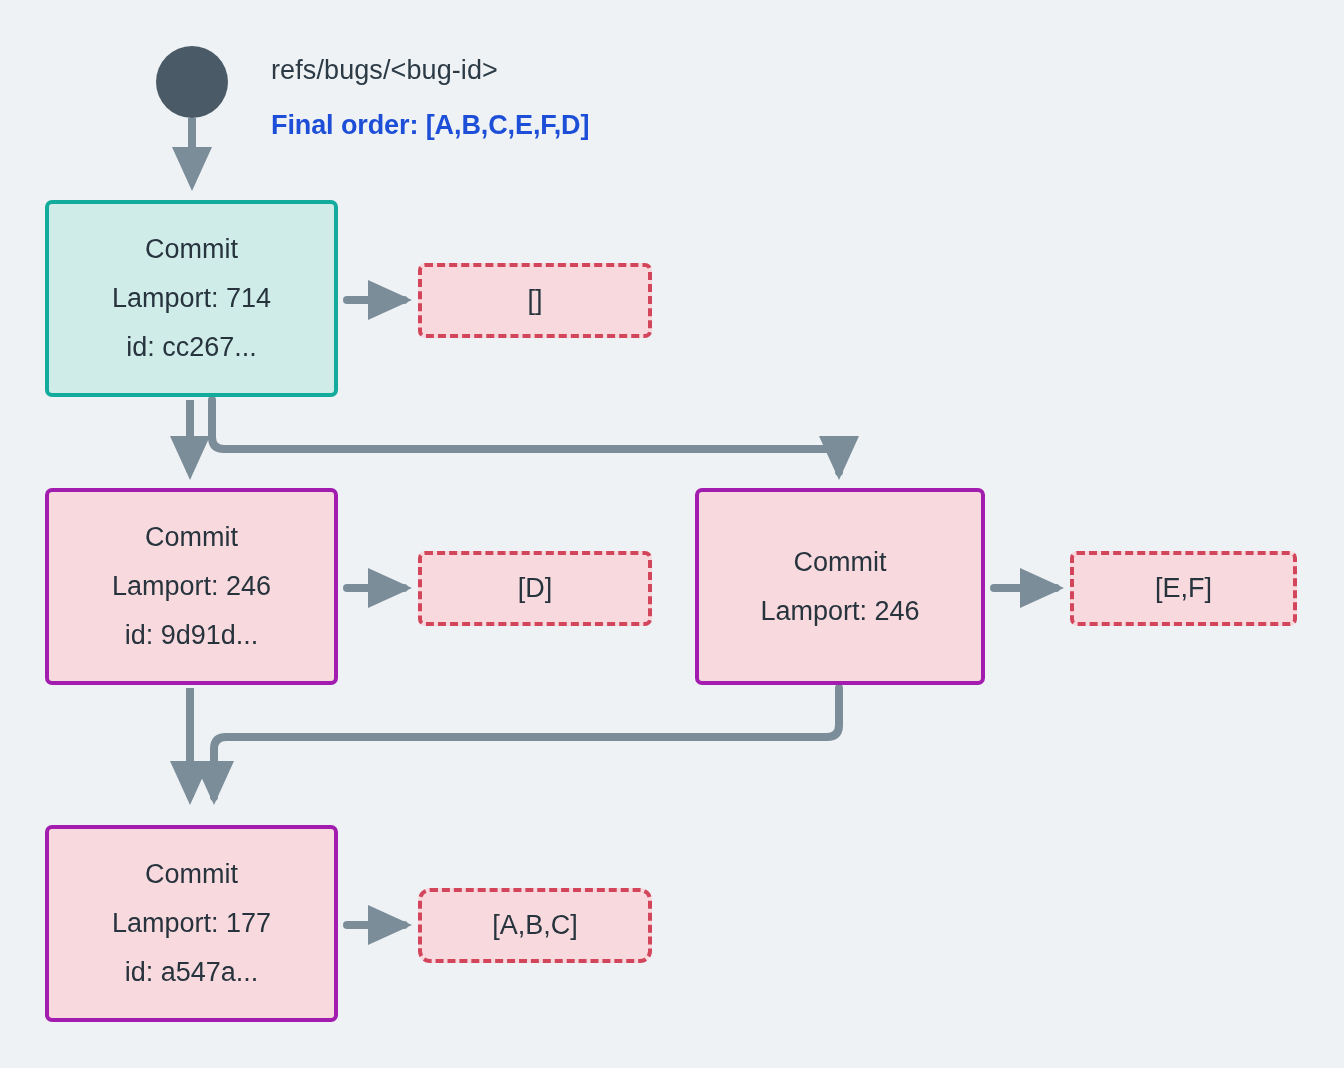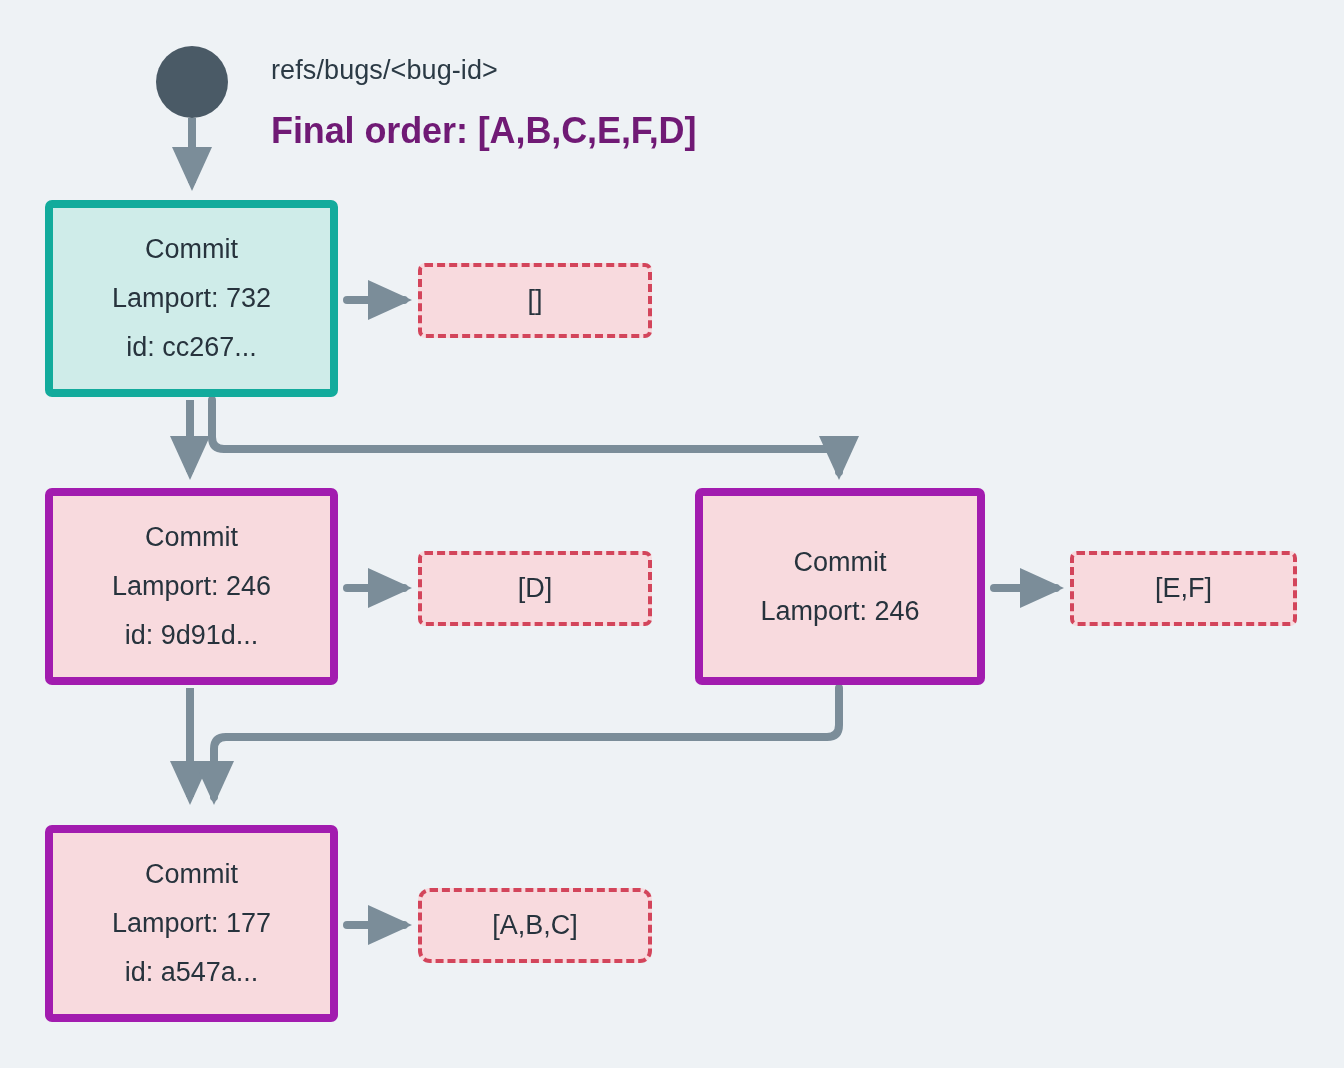--- a/index.html
+++ b/index.html
@@ -45,33 +45,33 @@
     top: 55px;
     font-size: 27px;
     color: #2b3a45;
     letter-spacing: 0.1px;
     white-space: nowrap;
   }
   .order-label {
     position: absolute;
     left: 271px;
     top: 110px;
-    font-size: 36px;
+    font-size: 27px;
     font-weight: bold;
-    color: #701a75;
+    color: #1d4ed8;
     letter-spacing: -0.1px;
     white-space: nowrap;
   }
 
   
   .commit-box {
     position: absolute;
     box-sizing: border-box;
     border-radius: 7px;
-    border: 8px solid #a21caf;
+    border: 4px solid #a21caf;
     background: #f8dade;
     display: flex;
     flex-direction: column;
     align-items: center;
     justify-content: center;
     color: #27333d;
     font-size: 27px;
     line-height: 49px;
   }
   .commit-box.teal {
@@ -143,21 +143,21 @@
     </g>
   </svg>
 
   <div class="root-circle"></div>
 
   <div class="ref-label">refs/bugs/&lt;bug-id&gt;</div>
   <div class="order-label">Final order: [A,B,C,E,F,D]</div>
 
   <div class="commit-box teal" style="left:45px; top:200px; width:293px; height:197px;">
     <span class="line">Commit</span>
-    <span class="line">Lamport: 732</span>
+    <span class="line">Lamport: 714</span>
     <span class="line">id: cc267...</span>
   </div>
 
   <div class="commit-box" style="left:45px; top:488px; width:293px; height:197px;">
     <span class="line">Commit</span>
     <span class="line">Lamport: 246</span>
     <span class="line">id: 9d91d...</span>
   </div>
 
   <div class="commit-box" style="left:695px; top:488px; width:290px; height:197px;">

